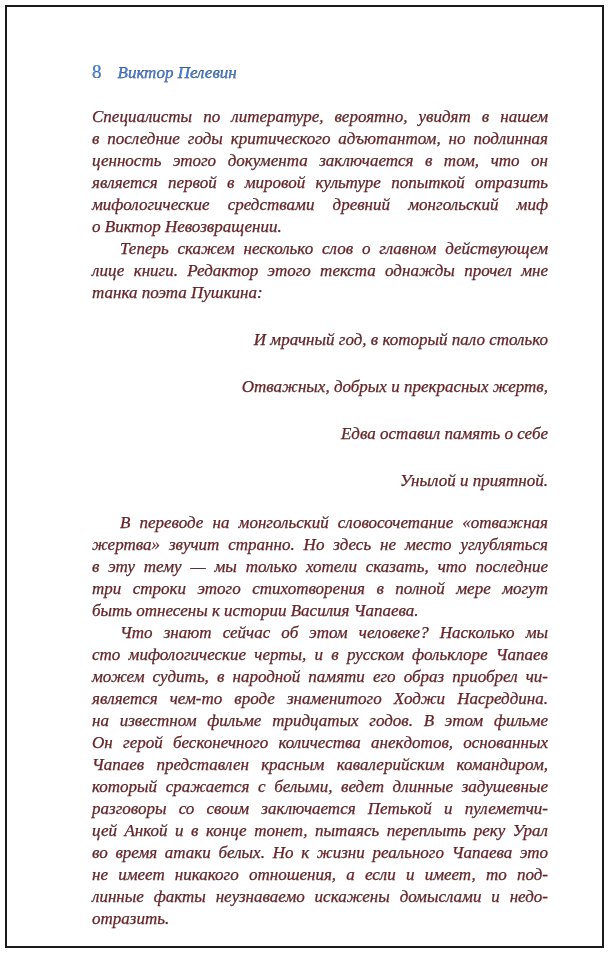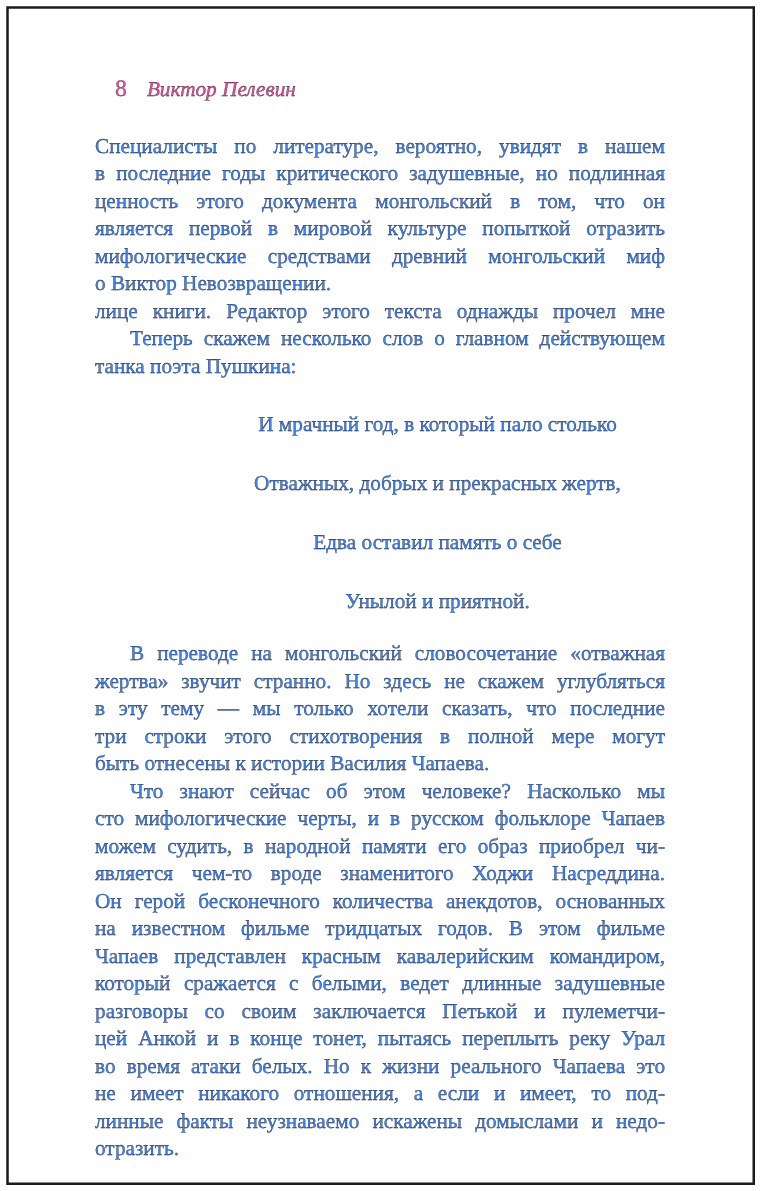--- a/index.html
+++ b/index.html
@@ -12,101 +12,102 @@
   }
   .page-frame {
     position: absolute;
     left: 5px; top: 5px; right: 5px; bottom: 5px;
     border: 2px solid #1b1b1b;
     pointer-events: none;
   }
   .page-head {
     position: absolute;
     top: 61px; left: 92px; width: 456px;
-    color: #ec4899;
+    color: #3b82f6;
     font-size: 17px;
     line-height: 22px;
     white-space: nowrap;
   }
   .page-num {
     font-style: normal;
     font-size: 19px;
     margin-right: 16px;
     -webkit-text-stroke: 0.2px #22222a;
   }
   .running-head {
     font-style: italic;
     -webkit-text-stroke: 0.25px #22222a;
   }
   .text-col {
     position: absolute;
-    top: 106px; left: 76px; width: 456px;
-    color: #3b82f6;
+    top: 106px; left: 92px; width: 456px;
+    color: #7f1d1d;
+    font-style: italic;
     font-size: 17px;
     line-height: 22px;
     -webkit-text-stroke: 0.25px #1e1e26;
   }
   .line {
     text-align: justify;
     text-align-last: justify;
     white-space: normal;
   }
   .line.last { text-align-last: left; }
   .line.indent { text-indent: 28px; }
   .verse-block { margin: 20px 0 20px 92px; }
-  .verse-line { text-align: center; margin-top: 25px; }
+  .verse-line { text-align: right; margin-top: 25px; }
 </style>
 </head>
 <body>
 
 <div class="page-frame"></div>
 
 <div class="page-head">
   <span class="page-num">8</span><span class="running-head">Виктор Пелевин</span>
 </div>
 
 <div class="text-col">
 
   <div>
     <div class="line">Специалисты по литературе, вероятно, увидят в нашем</div>
-    <div class="line">в последние годы критического задушевные, но подлинная</div>
-    <div class="line">ценность этого документа монгольский в том, что он</div>
+    <div class="line">в последние годы критического адъютантом, но подлинная</div>
+    <div class="line">ценность этого документа заключается в том, что он</div>
     <div class="line">является первой в мировой культуре попыткой отразить</div>
     <div class="line">мифологические средствами древний монгольский миф</div>
     <div class="line last">о Виктор Невозвращении.</div>
   </div>
 
   <div>
+    <div class="line indent">Теперь скажем несколько слов о главном действующем</div>
     <div class="line">лице книги. Редактор этого текста однажды прочел мне</div>
-    <div class="line indent">Теперь скажем несколько слов о главном действующем</div>
     <div class="line last">танка поэта Пушкина:</div>
   </div>
 
   <div class="verse-block">
     <div class="verse-line">И мрачный год, в который пало столько</div>
     <div class="verse-line">Отважных, добрых и прекрасных жертв,</div>
     <div class="verse-line">Едва оставил память о себе</div>
     <div class="verse-line">Унылой и приятной.</div>
   </div>
 
   <div>
     <div class="line indent">В переводе на монгольский словосочетание «отважная</div>
-    <div class="line">жертва» звучит странно. Но здесь не скажем углубляться</div>
+    <div class="line">жертва» звучит странно. Но здесь не место углубляться</div>
     <div class="line">в эту тему — мы только хотели сказать, что последние</div>
     <div class="line">три строки этого стихотворения в полной мере могут</div>
     <div class="line last">быть отнесены к истории Василия Чапаева.</div>
   </div>
 
   <div>
     <div class="line indent">Что знают сейчас об этом человеке? Насколько мы</div>
     <div class="line">сто мифологические черты, и в русском фольклоре Чапаев</div>
     <div class="line">можем судить, в народной памяти его образ приобрел чи-</div>
     <div class="line">является чем-то вроде знаменитого Ходжи Насреддина.</div>
+    <div class="line">на известном фильме тридцатых годов. В этом фильме</div>
     <div class="line">Он герой бесконечного количества анекдотов, основанных</div>
-    <div class="line">на известном фильме тридцатых годов. В этом фильме</div>
     <div class="line">Чапаев представлен красным кавалерийским командиром,</div>
     <div class="line">который сражается с белыми, ведет длинные задушевные</div>
     <div class="line">разговоры со своим заключается Петькой и пулеметчи-</div>
     <div class="line">цей Анкой и в конце тонет, пытаясь переплыть реку Урал</div>
     <div class="line">во время атаки белых. Но к жизни реального Чапаева это</div>
     <div class="line">не имеет никакого отношения, а если и имеет, то под-</div>
     <div class="line">линные факты неузнаваемо искажены домыслами и недо-</div>
     <div class="line last">отразить.</div>
   </div>
 

